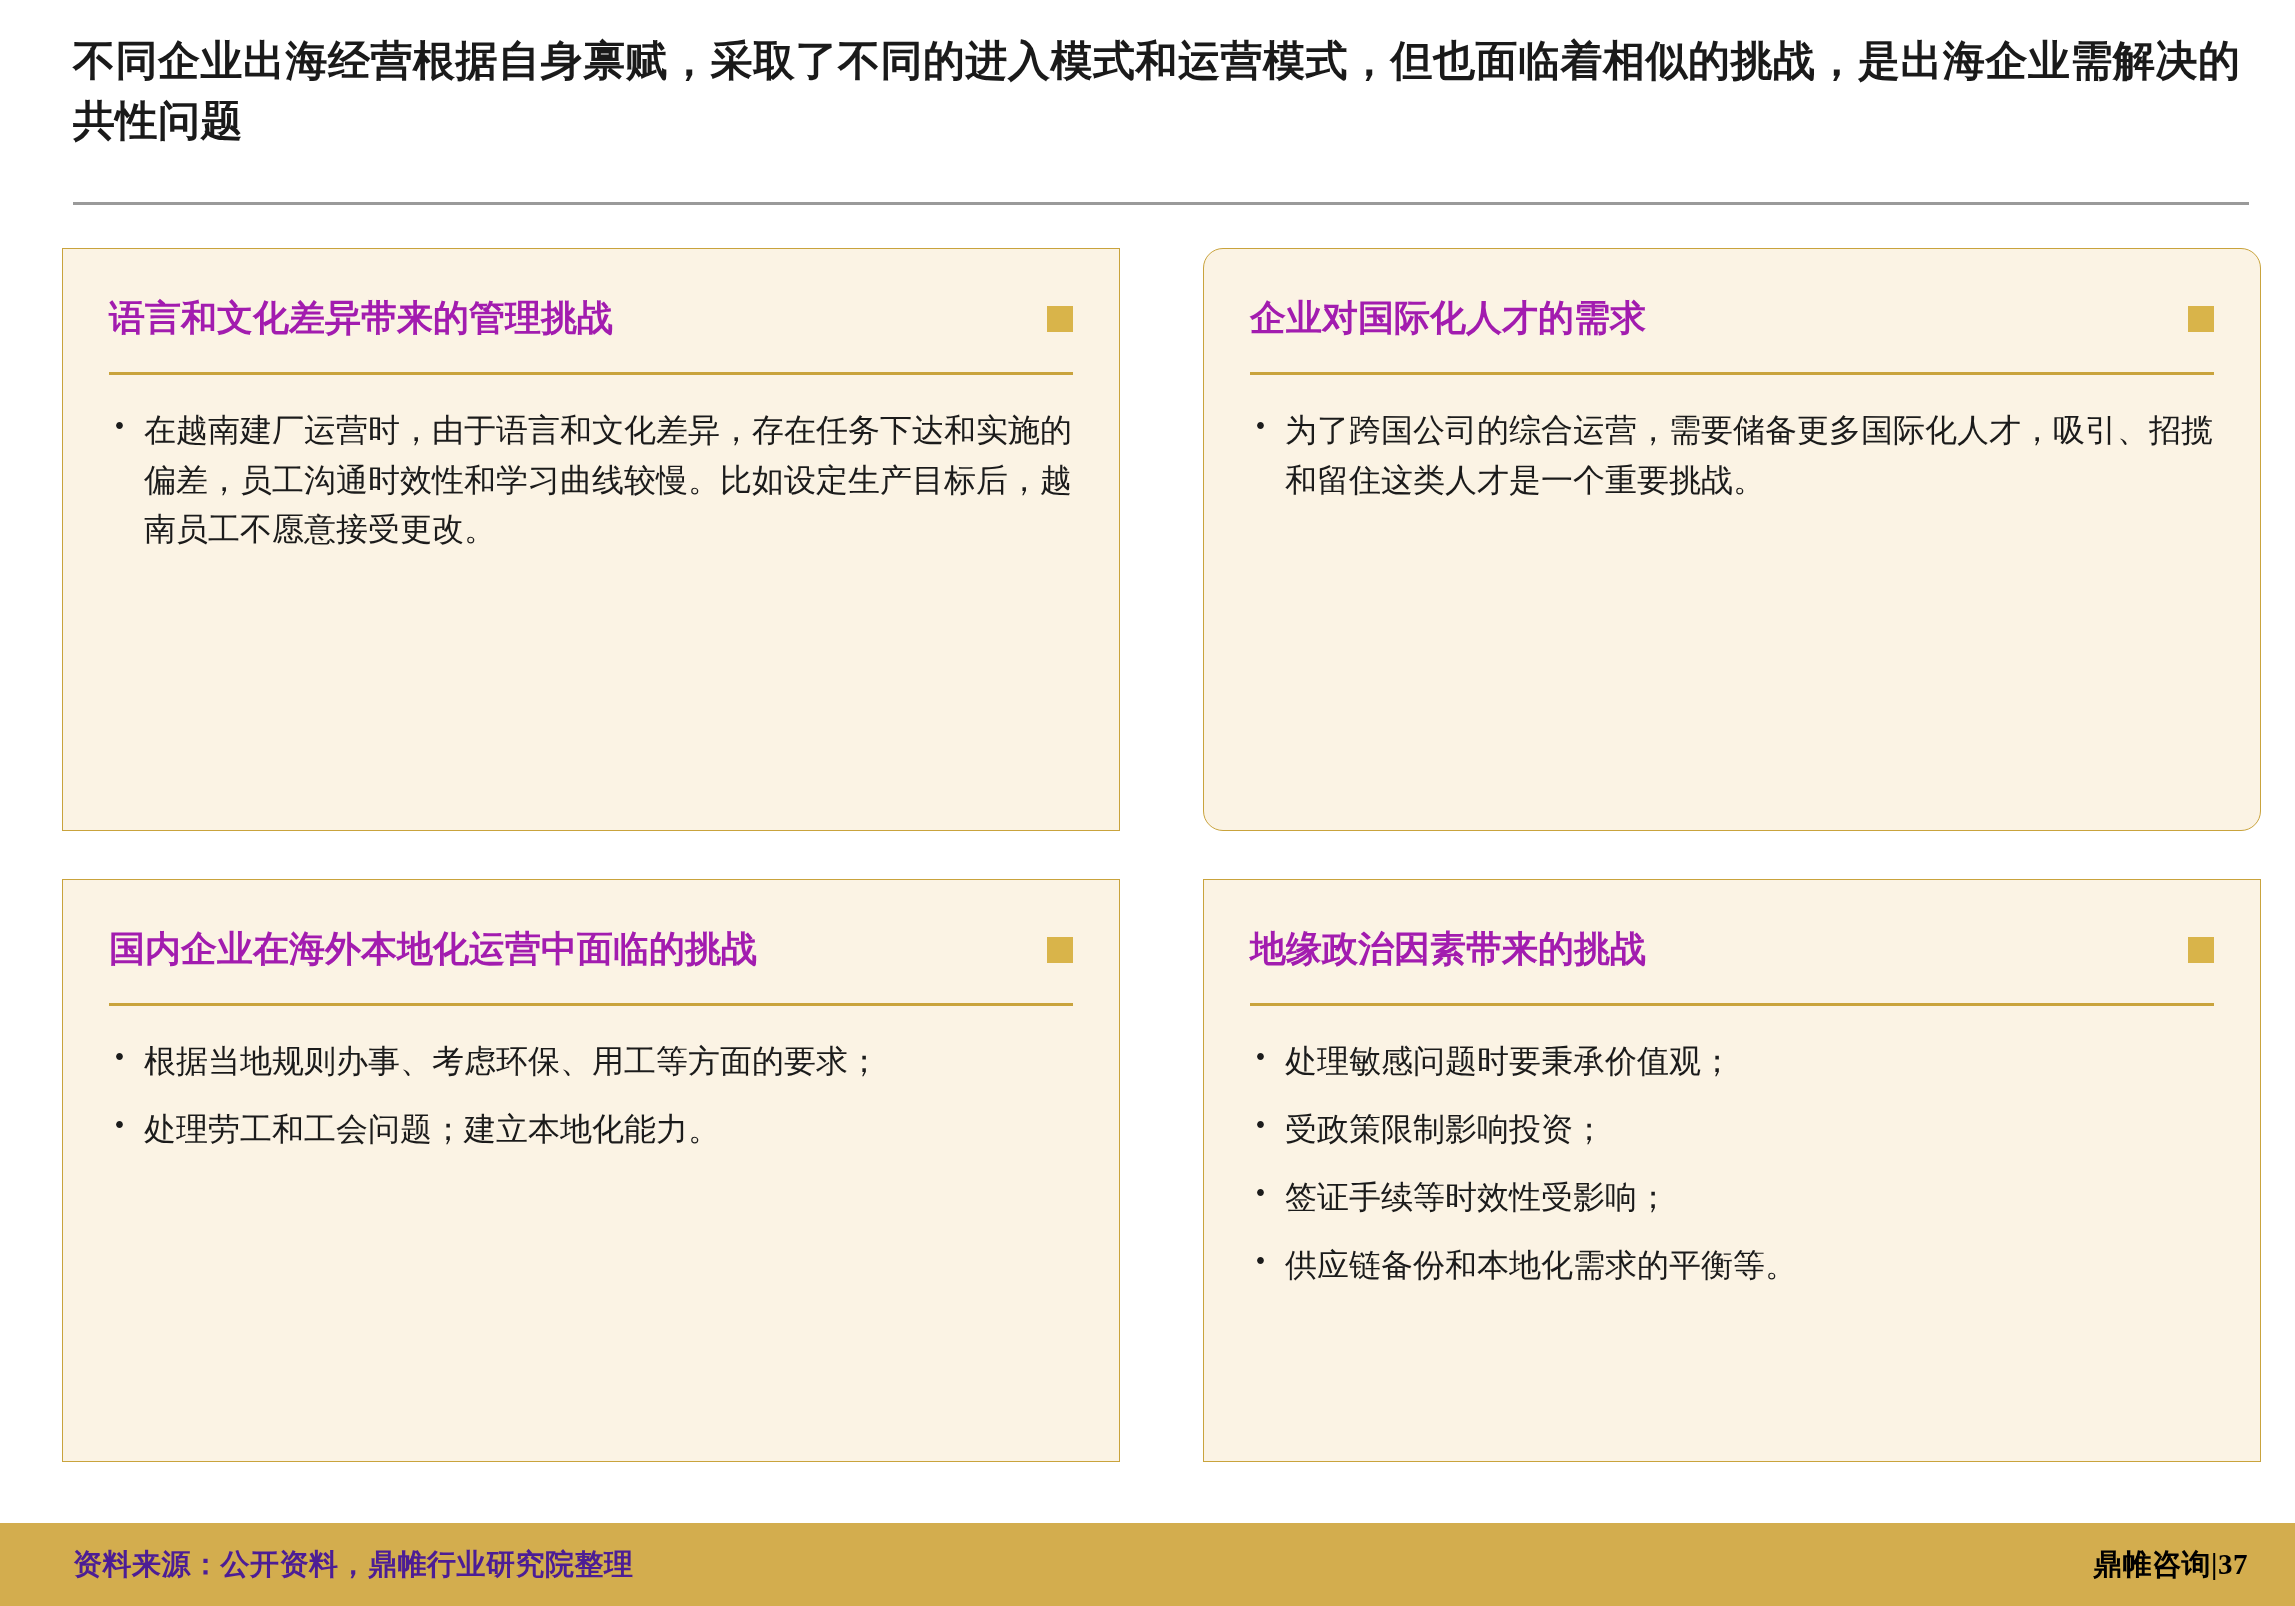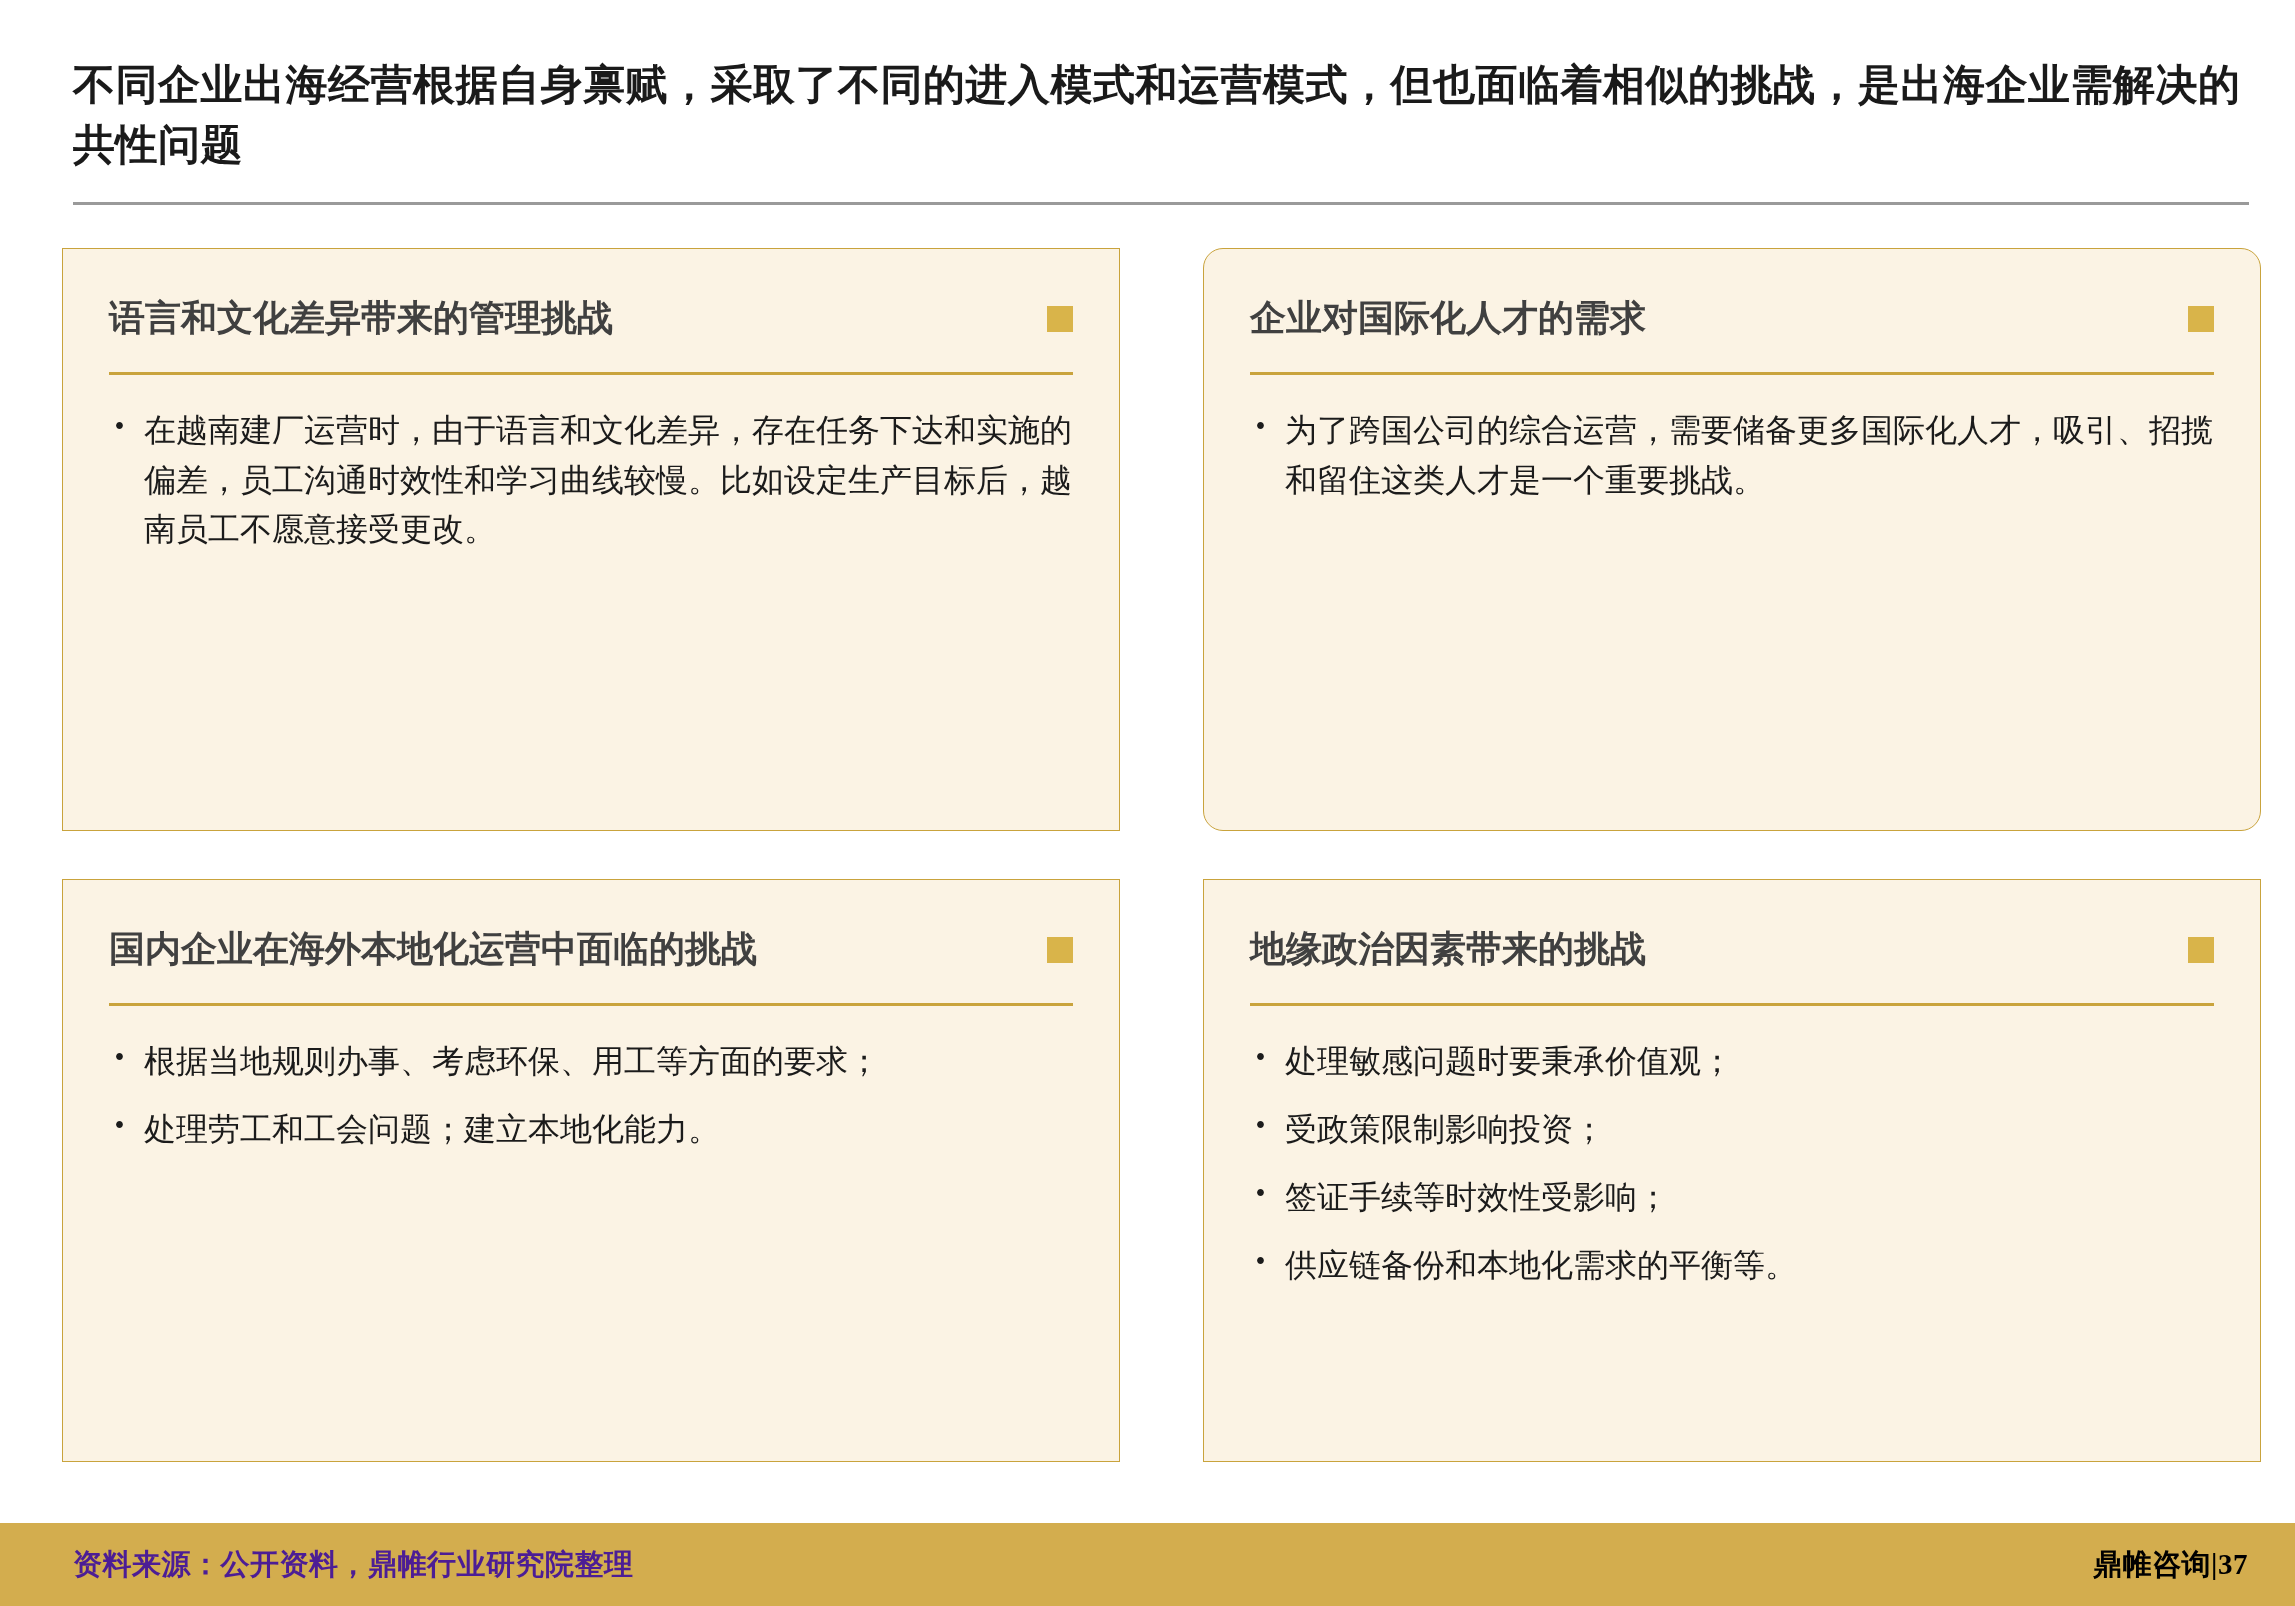--- a/index.html
+++ b/index.html
@@ -14,21 +14,21 @@
     width: 2321px;
     height: 1607px;
     background: #ffffff;
     overflow: hidden;
   }
 
   
   .title-area {
     position: absolute;
     left: 73px;
-    top: 56px;
+    top: 32px;
     width: 2176px;
   }
   .title-text {
     font-size: 42px;
     font-weight: bold;
     line-height: 1.42;
     color: #1a1a1a;
     letter-spacing: 0.5px;
     font-family: "Liberation Serif", "DejaVu Serif", serif;
   }
@@ -62,21 +62,21 @@
   .card-head {
     position: relative;
     padding: 48px 46px 0 46px;
     display: flex;
     align-items: center;
     justify-content: space-between;
   }
   .card-title {
     font-size: 36px;
     font-weight: bold;
-    color: #404040;
+    color: #a21caf;
     line-height: 1.2;
     white-space: nowrap;
     font-family: "Liberation Serif", "DejaVu Serif", serif;
   }
   .card-square {
     width: 26px;
     height: 26px;
     background: #d9b44a;
     flex: 0 0 auto;
     margin-left: 18.4px;

